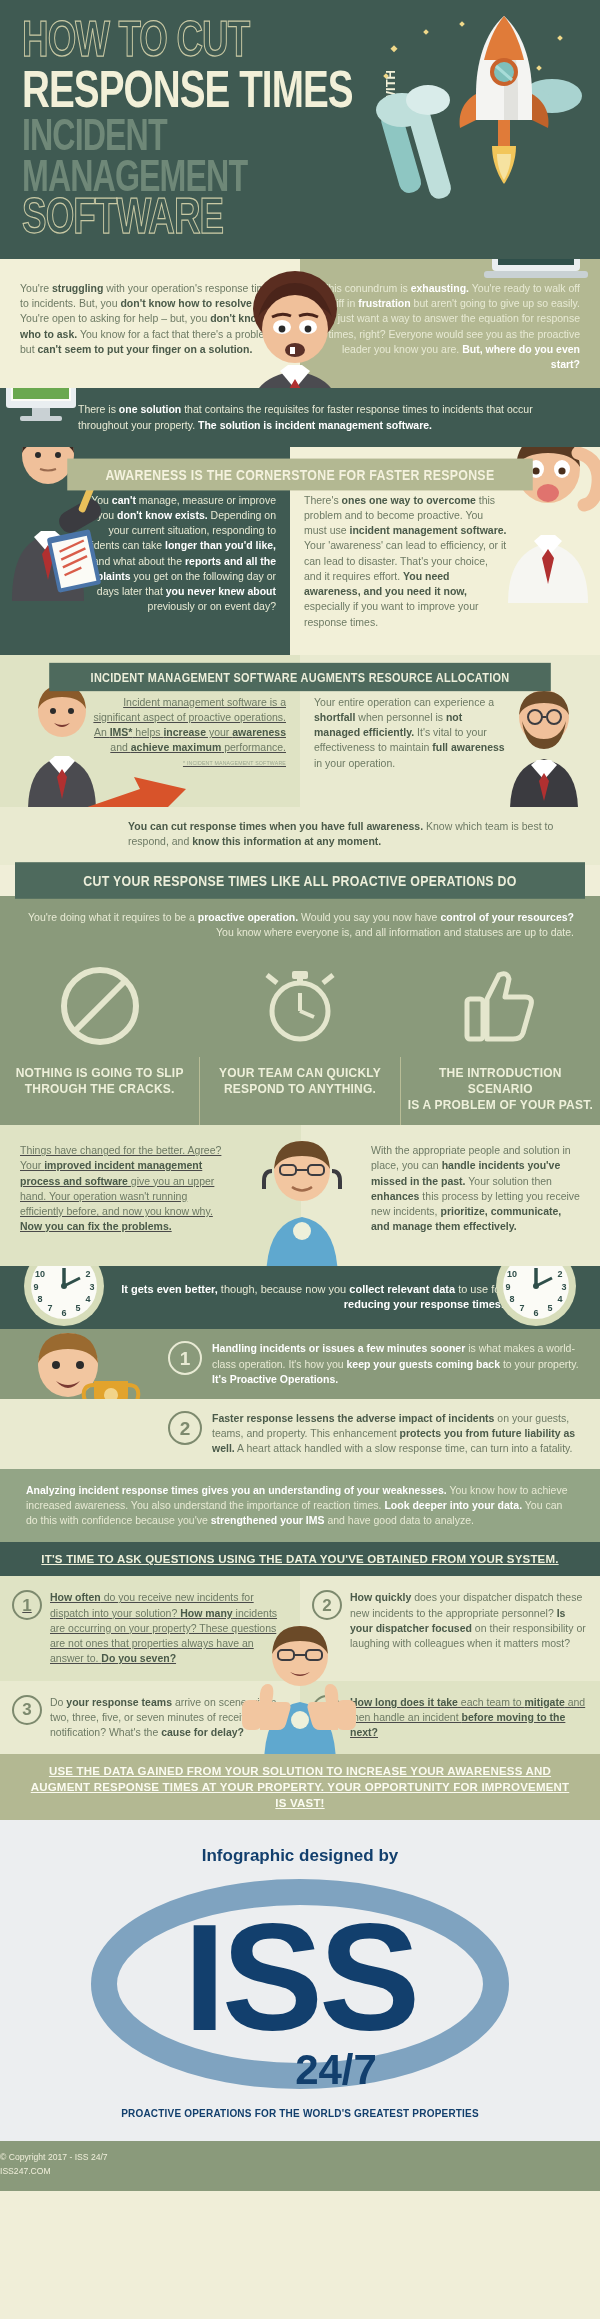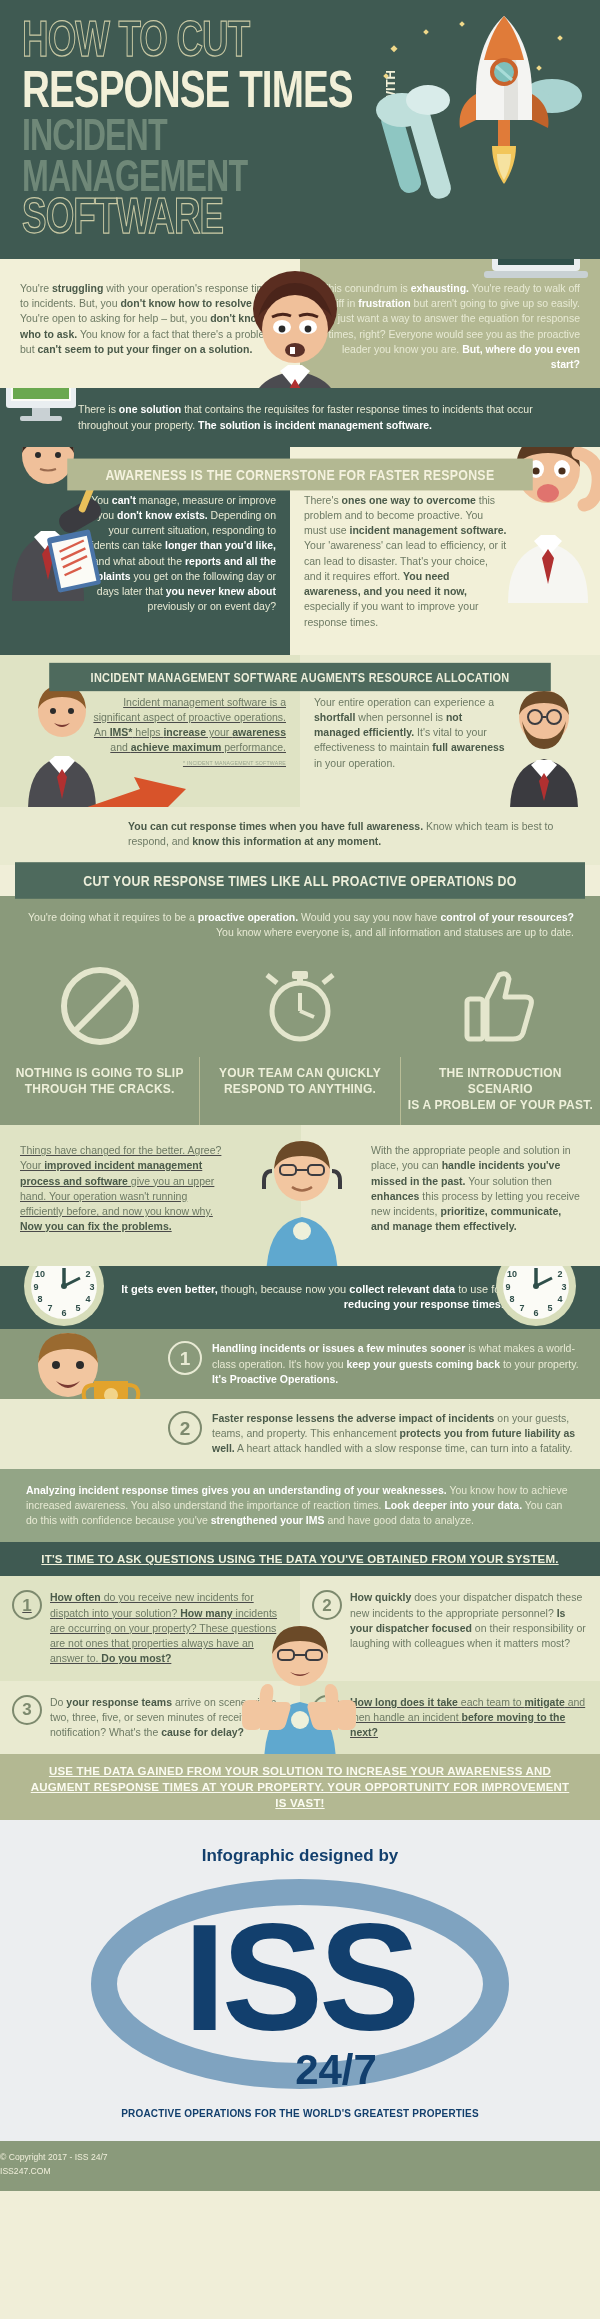--- a/index.html
+++ b/index.html
@@ -470,21 +470,21 @@
   <div class="band-mid" style="padding:14px 26px">
     <p class="body txt-light" style="font-size:10.5px"><b>Analyzing incident response times gives you an understanding of your weaknesses.</b> You know how to achieve increased awareness. You also understand the importance of reaction times. <b>Look deeper into your data.</b> You can do this with confidence because you've <b>strengthened your IMS</b> and have good data to analyze.</p>
   </div>
 
   <div class="band-dark banner-strip txt-light" style="color:#eef0da">IT'S TIME TO ASK QUESTIONS USING THE DATA YOU'VE OBTAINED FROM YOUR SYSTEM.</div>
 
   <div class="sec">
     <div class="qgrid">
       <div class="qcell band-pale">
         <div class="num-circle dark">1</div>
-        <p class="body txt-dark"><b>How often</b> do you receive new incidents for dispatch into your solution? <b>How many</b> incidents are occurring on your property? These questions are not ones that properties always have an answer to. <b>Do you most?</b></p>
+        <p class="body txt-dark"><b>How often</b> do you receive new incidents for dispatch into your solution? <b>How many</b> incidents are occurring on your property? These questions are not ones that properties always have an answer to. <b>Do you seven?</b></p>
       </div>
       <div class="qcell band-light">
         <div class="num-circle dark">2</div>
         <p class="body txt-dark"><b>How quickly</b> does your dispatcher dispatch these new incidents to the appropriate personnel? <b>Is your dispatcher focused</b> on their responsibility or laughing with colleagues when it matters most?</p>
       </div>
       <div class="qcell band-light">
         <div class="num-circle dark">3</div>
         <p class="body txt-dark">Do <b>your response teams</b> arrive on scene within two, three, five, or seven minutes of receiving notification? What's the <b>cause for delay?</b></p>
       </div>
       <div class="qcell band-pale">

